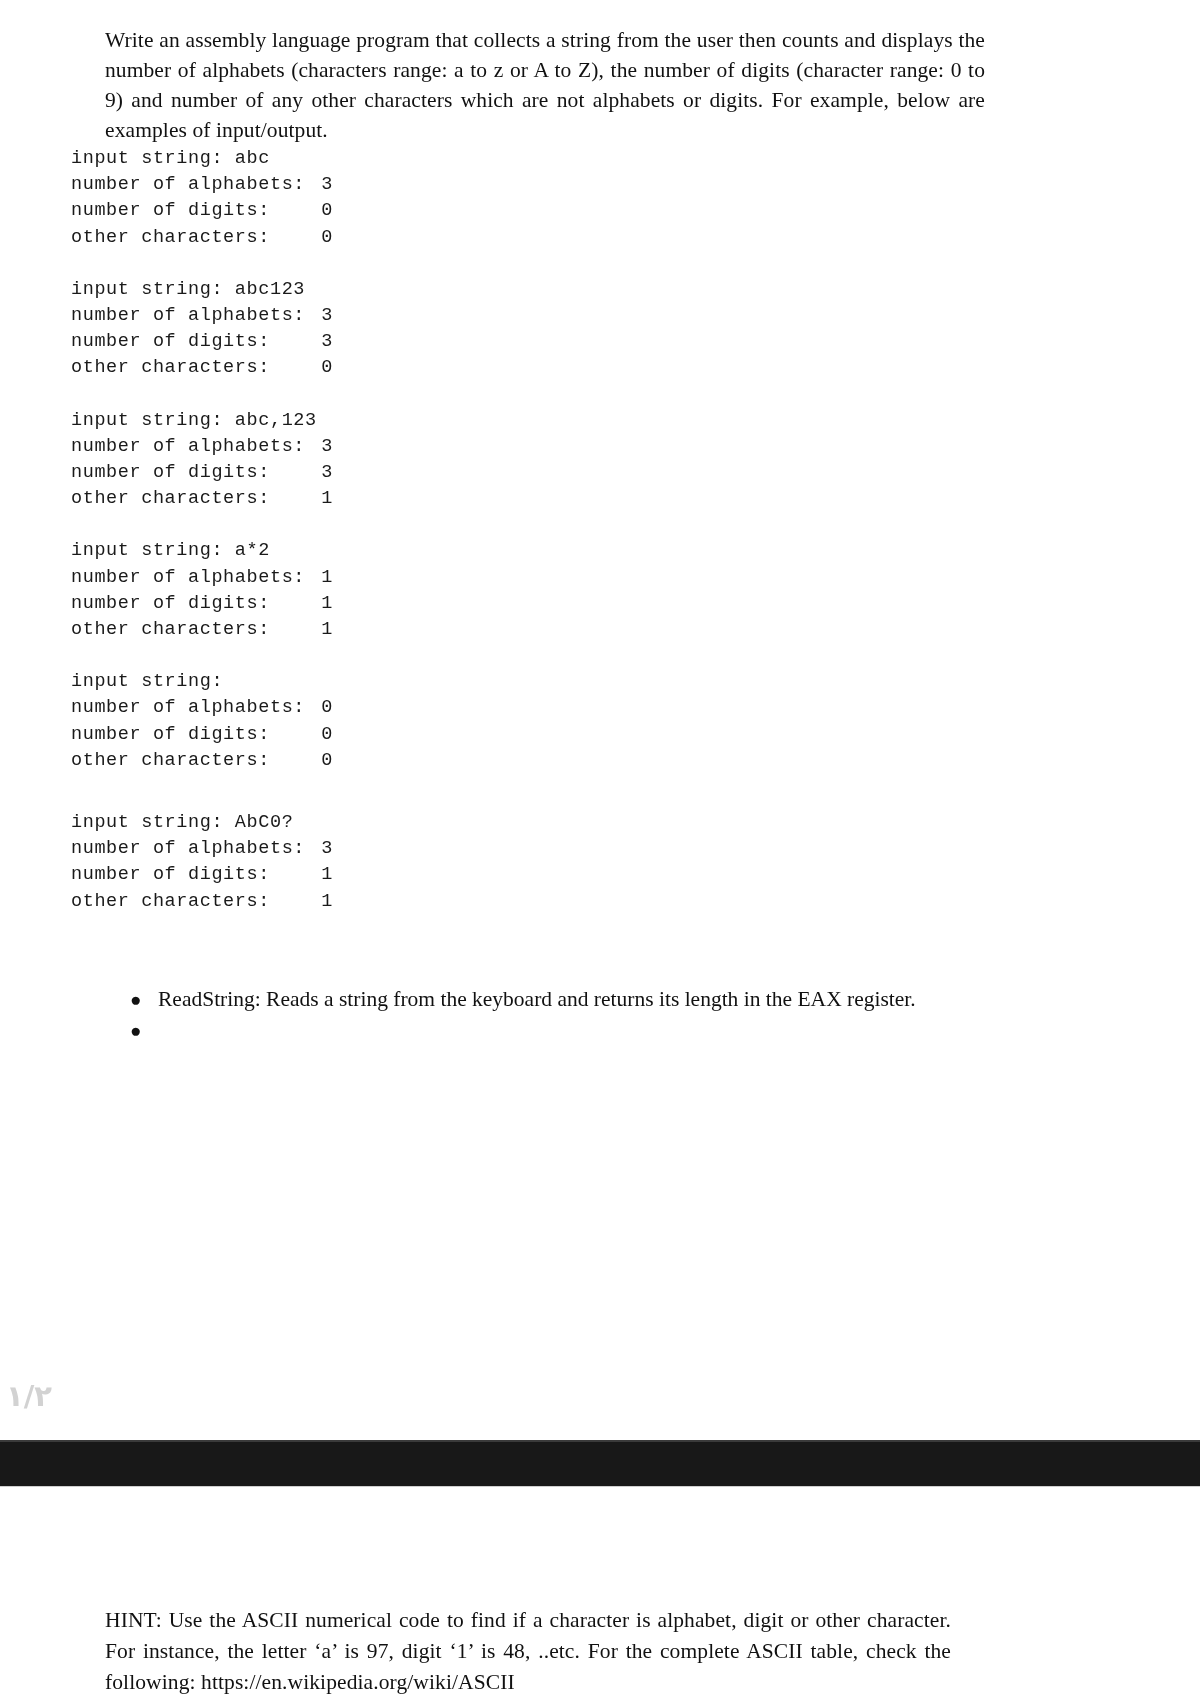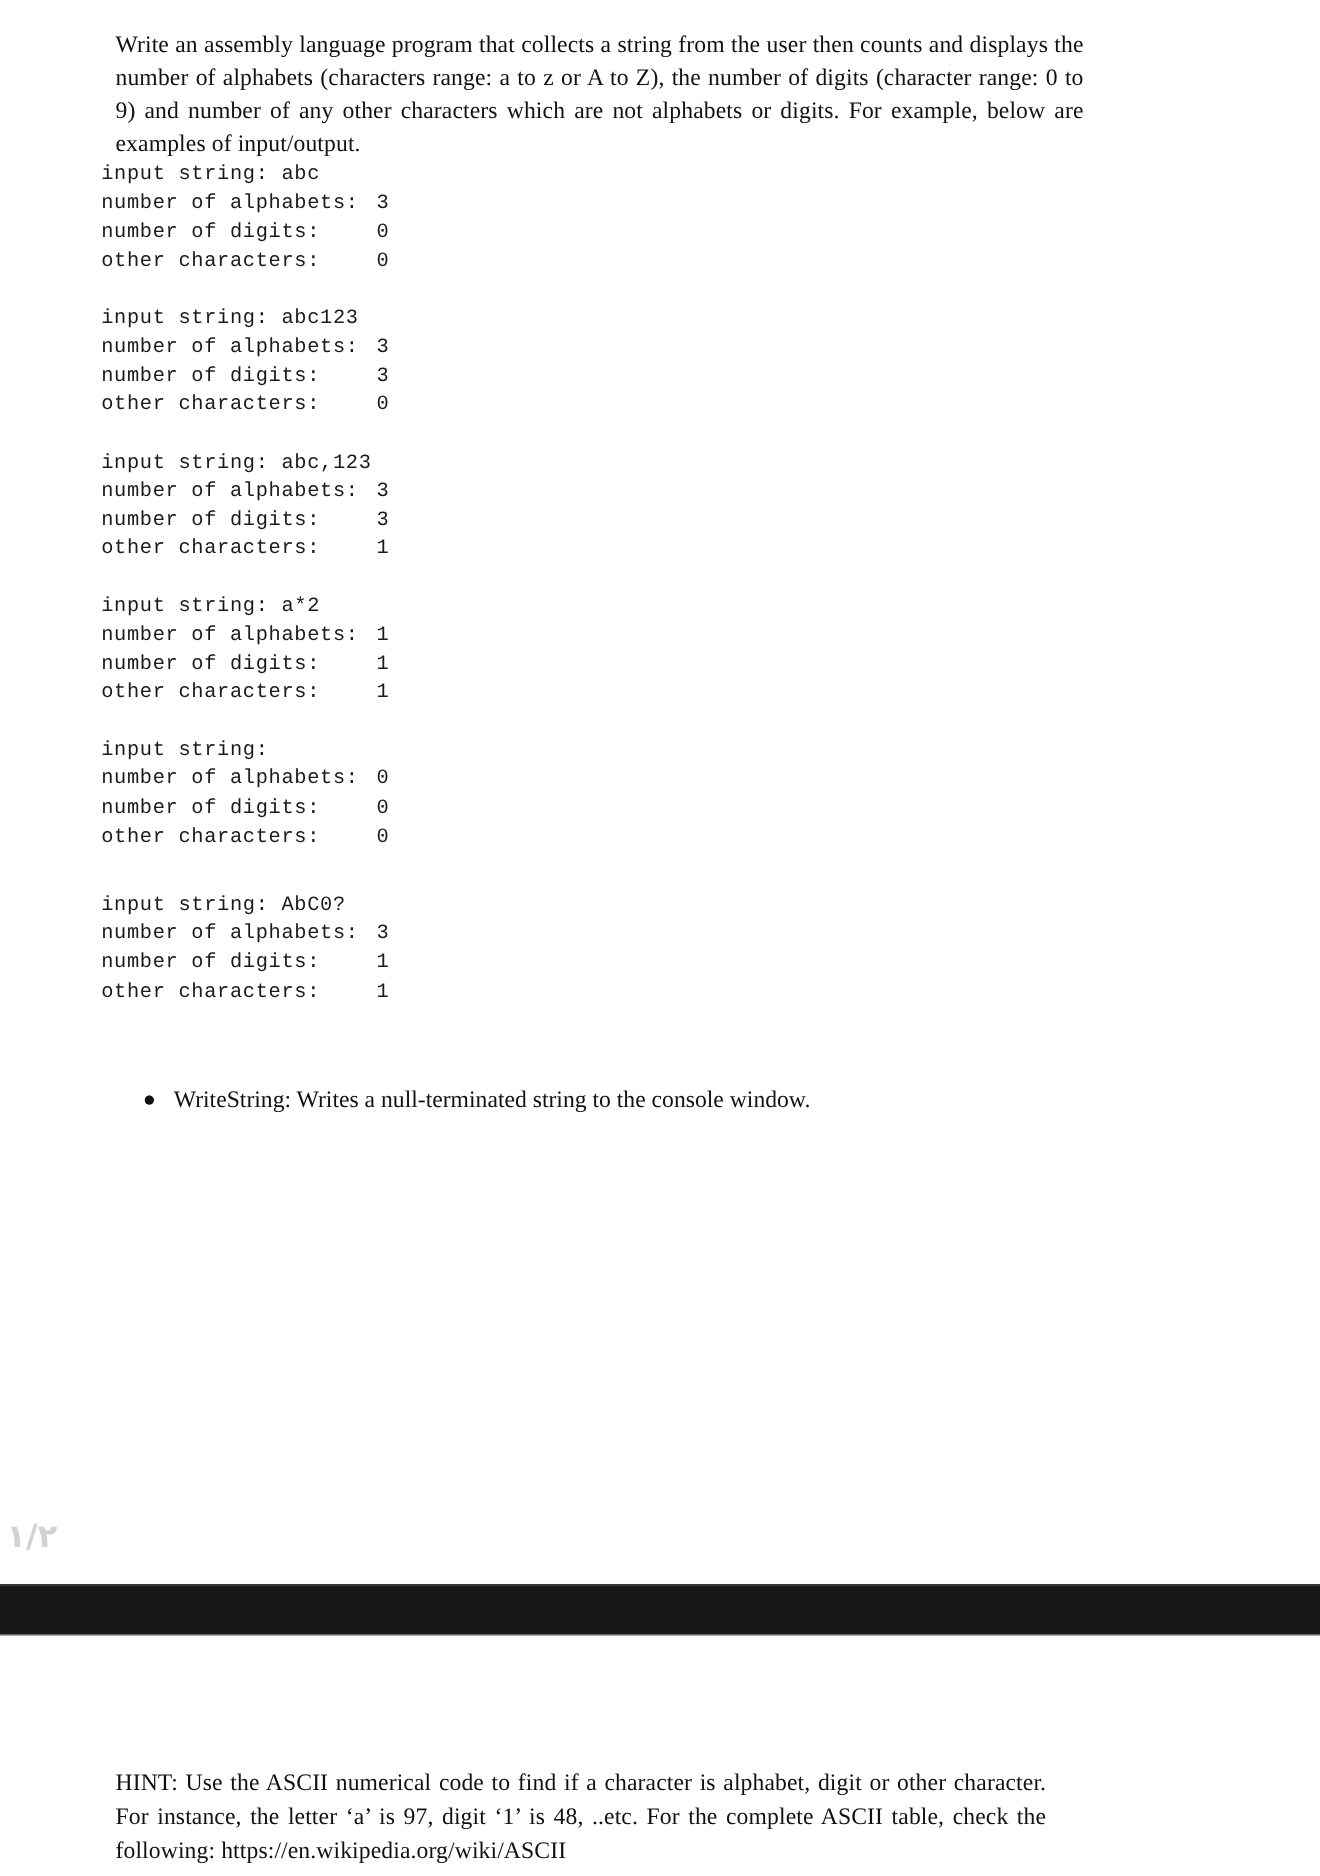--- a/index.html
+++ b/index.html
@@ -66,21 +66,21 @@
   }
   .code-val {
     display: inline-block;
     width: 22px;
     text-align: right;
     white-space: pre;
   }
 
   #samples {
     position: absolute;
-    left: 92px;
+    left: 71px;
     top: 146px;
     width: 560px;
   }
   .sample {
     margin: 0 0 26px 0;
   }
   .sample.gap-big {
     margin-top: 36px;
   }
 
@@ -165,22 +165,22 @@
       <div class="sample code-block"><span class="code-line">input string: abc</span><span class="code-row"><span class="code-label">number of alphabets:</span><span class="code-val">3</span></span><span class="code-row"><span class="code-label">number of digits:</span><span class="code-val">0</span></span><span class="code-row"><span class="code-label">other characters:</span><span class="code-val">0</span></span></div>
       <div class="sample code-block"><span class="code-line">input string: abc123</span><span class="code-row"><span class="code-label">number of alphabets:</span><span class="code-val">3</span></span><span class="code-row"><span class="code-label">number of digits:</span><span class="code-val">3</span></span><span class="code-row"><span class="code-label">other characters:</span><span class="code-val">0</span></span></div>
       <div class="sample code-block"><span class="code-line">input string: abc,123</span><span class="code-row"><span class="code-label">number of alphabets:</span><span class="code-val">3</span></span><span class="code-row"><span class="code-label">number of digits:</span><span class="code-val">3</span></span><span class="code-row"><span class="code-label">other characters:</span><span class="code-val">1</span></span></div>
       <div class="sample code-block"><span class="code-line">input string: a*2</span><span class="code-row"><span class="code-label">number of alphabets:</span><span class="code-val">1</span></span><span class="code-row"><span class="code-label">number of digits:</span><span class="code-val">1</span></span><span class="code-row"><span class="code-label">other characters:</span><span class="code-val">1</span></span></div>
       <div class="sample code-block"><span class="code-line">input string:</span><span class="code-row"><span class="code-label">number of alphabets:</span><span class="code-val">0</span></span><span class="code-row"><span class="code-label">number of digits:</span><span class="code-val">0</span></span><span class="code-row"><span class="code-label">other characters:</span><span class="code-val">0</span></span></div>
       <div class="sample code-block gap-big"><span class="code-line">input string: AbC0?</span><span class="code-row"><span class="code-label">number of alphabets:</span><span class="code-val">3</span></span><span class="code-row"><span class="code-label">number of digits:</span><span class="code-val">1</span></span><span class="code-row"><span class="code-label">other characters:</span><span class="code-val">1</span></span></div>
     </div>
 
   <div id="procedures-section">
     <ul class="proc-list" id="proc-list">
+        <li><span class="bullet">●</span><span>ReadString: Reads a string from the keyboard and returns its length in the EAX register.</span></li>
         <li><span class="bullet">●</span></li>
-        <li><span class="bullet">●</span><span>WriteString: Writes a null-terminated string to the console window.</span></li>
       </ul>
   </div>
 
   <div id="page-marker">٢/١</div>
 
   <div id="separator-bar"></div>
 
   <div id="hint-section">
     <p class="para">HINT: Use the ASCII numerical code to find if a character is alphabet, digit or other character. For instance, the letter ‘a’ is 97, digit ‘1’ is 48, ..etc. For the complete ASCII table, check the following: https://en.wikipedia.org/wiki/ASCII</p>
   </div>

